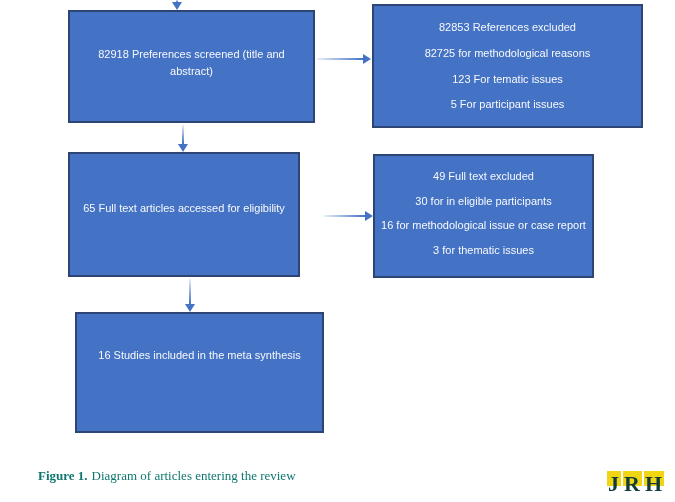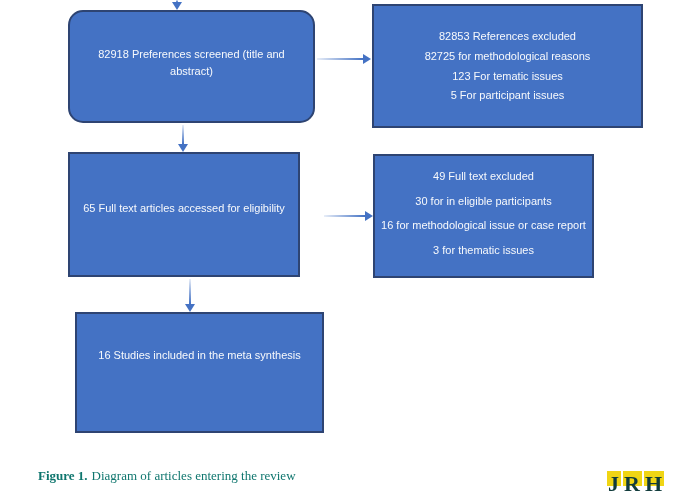--- a/index.html
+++ b/index.html
@@ -24,22 +24,22 @@
     font-size: 11px;
     line-height: 1.5;
     display: flex;
     flex-direction: column;
     align-items: center;
     text-align: center;
   }
   .box.single { justify-content: center; }
   .box.multi  { justify-content: space-between; }
 
-  .b1 { left: 68px;  top: 10px;  width: 247px; height: 113px; padding: 0 24px 8px 24px; border-radius: 15px; }
-  .b2 { left: 372px; top: 4px;   width: 271px; height: 124px; padding: 22px 6px; }
+  .b1 { left: 68px;  top: 10px;  width: 247px; height: 113px; padding: 0 24px 8px 24px; }
+  .b2 { left: 372px; top: 4px;   width: 271px; height: 124px; padding: 13px 6px; }
   .b3 { left: 68px;  top: 152px; width: 232px; height: 125px; padding: 0 1px 12px 1px; }
   .b4 { left: 373px; top: 154px; width: 221px; height: 124px; padding: 12px 6px 18px 6px; }
   .b5 { left: 75px;  top: 312px; width: 249px; height: 121px; padding: 0 8px 34px 8px; }
 
   .varrow {
     position: absolute;
     width: 2px;
     background: linear-gradient(to bottom, #e8eef8, var(--arrow, #4472c4));
   }
   .varrow::after {

